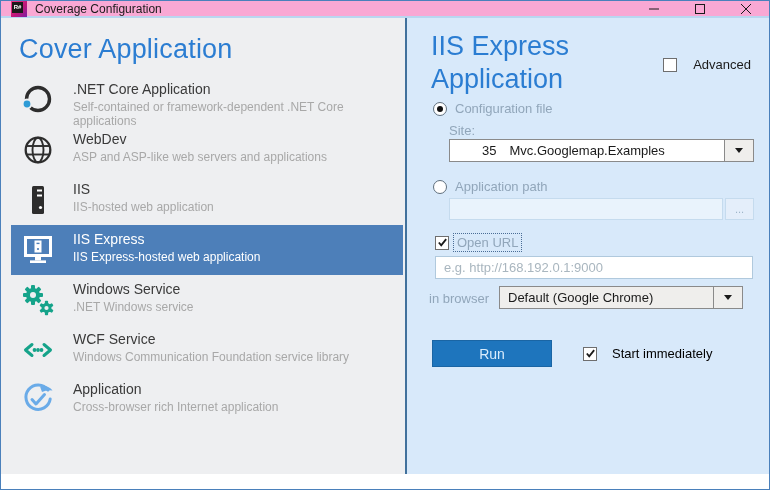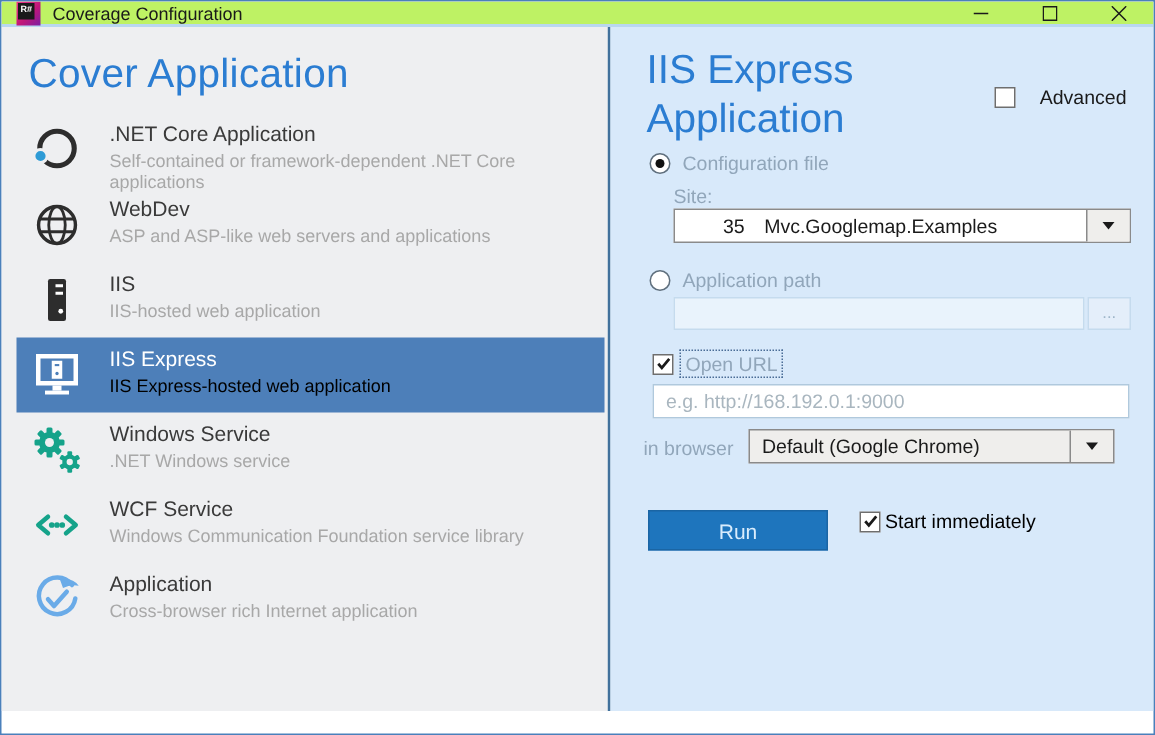--- a/index.html
+++ b/index.html
@@ -3,21 +3,21 @@
 <meta charset="utf-8">
 <style>
   * { margin:0; padding:0; box-sizing:border-box; }
   html,body { width:770px; height:490px; font-family:"Liberation Sans", sans-serif; }
   .window {
     position:relative; width:770px; height:490px; background:#fff;
     border:1px solid var(--frame,#4a80bb); overflow:hidden;
   }
   
   .titlebar {
-    height:17px; background:#bef264; display:flex; align-items:center;
+    height:17px; background:#f9a8d4; display:flex; align-items:center;
     border-bottom:2px solid #b9d7f0;
   }
   .app-icon {
     width:16px; height:16px; margin:0 8px 0 10px; position:relative;
     background:linear-gradient(135deg,#f0388a 0%,#c01679 55%,#7b1ea2 100%);
   }
   .app-icon .glyph {
     position:absolute; left:1px; top:1px; width:11px; height:11px; background:#1a1a1a;
     color:#fff; font-size:6px; line-height:11px; text-align:center; font-weight:bold;
   }
@@ -34,21 +34,21 @@
     margin:16px 0 10px 18px; font-size:27px; font-weight:300;
     color:var(--accent,#2b7dd2); letter-spacing:0.2px;
   }
   .app-list { }
   .app-item { height:50px; position:relative; margin-left:10px; margin-right:2px; cursor:default; }
   .app-item .item-icon { position:absolute; left:10px; top:8px; width:34px; height:34px; }
   .app-item .item-title { position:absolute; left:62px; top:6px; font-size:14px; color:#3a3a3a; }
   .app-item .item-sub   { position:absolute; left:62px; top:25px; font-size:12px; color:#a8a8a8; }
   .app-item.selected { background:var(--selection,#4d7fb9); }
   .app-item.selected .item-title { color:#ffffff; }
-  .app-item.selected .item-sub   { color:#000000; }
+  .app-item.selected .item-sub   { color:#ffffff; }
   
   .right-heading {
     position:absolute; left:24px; top:12px; width:235px;
     font-size:27px; line-height:33px; font-weight:300; color:var(--accent,#2b7dd2);
   }
   .advanced-row { position:absolute; top:39px; right:18px; display:flex; align-items:center; gap:16px; }
   .advanced-label { font-size:13px; color:#1a1a1a; }
   .checkbox {
     width:14px; height:14px; background:#fff; border:1px solid #6e6e6e;
     display:flex; align-items:center; justify-content:center;
@@ -82,26 +82,26 @@
   }
   .openurl-row { position:absolute; left:28px; top:217px; display:flex; align-items:center; gap:6px; }
   .openurl-label { font-size:13px; outline:1px dotted #4a6d96; outline-offset:1px; padding:0 2px; }
   .url-input {
     position:absolute; left:28px; top:238px; width:318px; height:23px;
     border:1px solid #b0c9dd; background:#ffffff; font-size:13px; padding:0 8px;
     font-family:"Liberation Sans", sans-serif; color:#1a1a1a; outline:none;
   }
   .url-input::placeholder { color:#a9b6bf; opacity:1; }
   .browser-label { position:absolute; left:22px; top:273px; font-size:13px; }
-  .run-row { position:absolute; left:25px; top:322px; display:flex; align-items:flex-start; }
+  .run-row { position:absolute; left:25px; top:322px; display:flex; align-items:center; }
   .run-button {
     width:120px; height:27px; background:var(--run-button-bg,#1e75bd); border:1px solid #1a65a4;
     color:#d9ecfc; font-size:14px; font-family:"Liberation Sans", sans-serif; cursor:pointer;
   }
-  .start-row { display:flex; align-items:center; gap:3px; margin-left:21px; }
+  .start-row { display:flex; align-items:center; gap:15px; margin-left:31px; }
   .start-label { font-size:13px; color:#000; }
 </style>
 </head>
 <body>
 
 <div class="window">
 
   <div class="titlebar">
     <div class="app-icon">
       <div class="glyph">R#</div>

